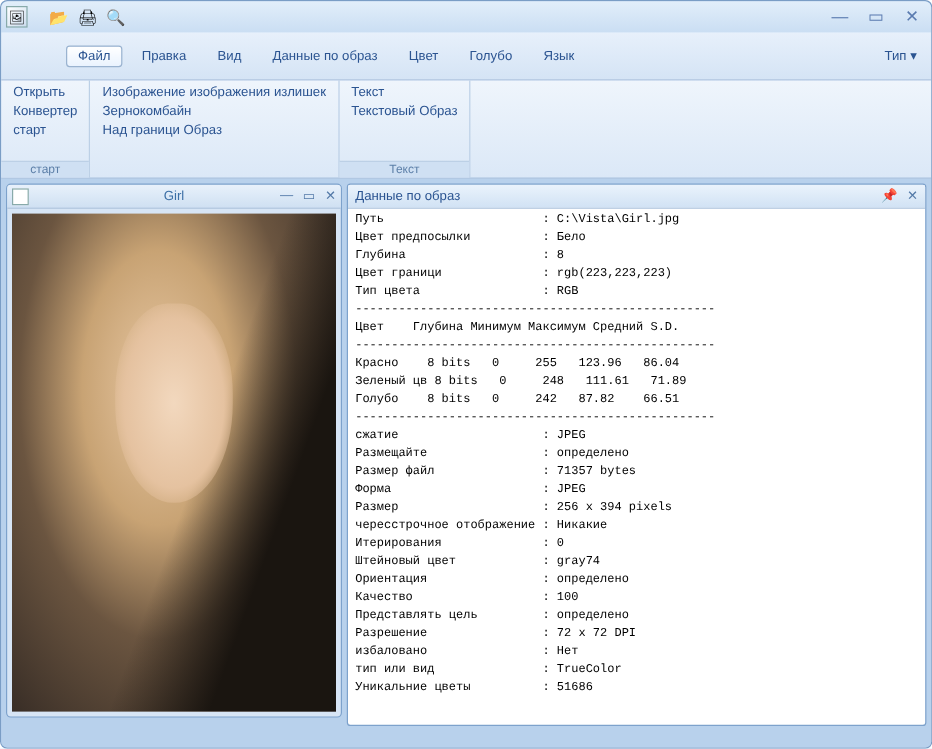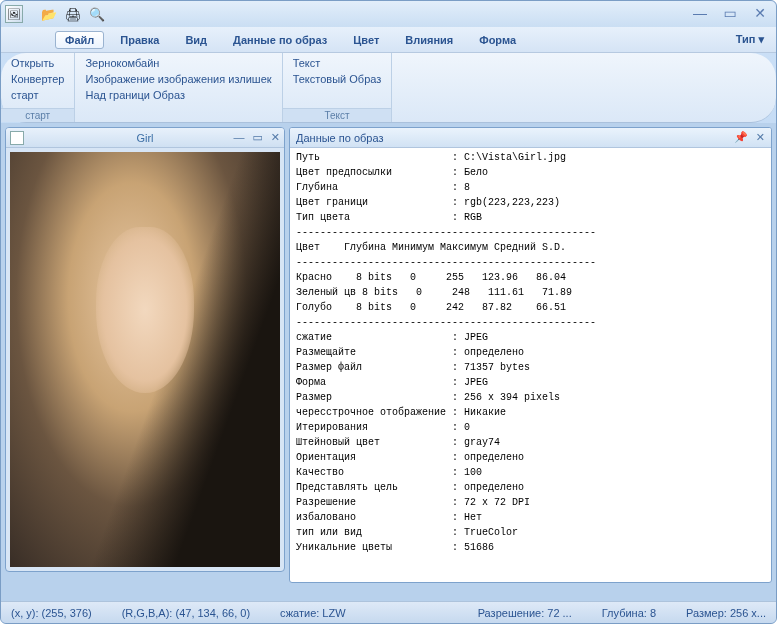--- a/index.html
+++ b/index.html
@@ -5,25 +5,25 @@
 * { box-sizing: border-box; margin: 0; padding: 0; }
 body { font-family: Tahoma, Arial, sans-serif; font-size: 11px; background: #fff; overflow: hidden; width: 777px; height: 624px; }
 .window { width: 777px; height: 624px; background: linear-gradient(to bottom, #cde1f7, #a8c8ec); border: 1px solid #7a9dc5; border-radius: 6px; display: flex; flex-direction: column; overflow: hidden; }
 .titlebar { height: 26px; background: linear-gradient(to bottom, #e2eefa, #cadef3); border-radius: 6px 6px 0 0; display: flex; align-items: center; position: relative; padding: 0 4px; }
 .app-icon { width: 18px; height: 18px; border: 1px solid #8aa; background: linear-gradient(135deg,#fff,#cde); margin-right: 6px; display:flex; align-items:center; justify-content:center; }
 .title-text { color: #3b6ea5; font-size: 12px; position: absolute; left: 50%; transform: translateX(-50%); margin-top: 44px; }
 .quick-access { display: flex; gap: 4px; margin-left: 10px; }
 .qa-btn { width: 20px; height: 18px; display: flex; align-items: center; justify-content: center; cursor: pointer; font-size: 13px; }
 .sys-btns { position: absolute; right: 8px; top: 4px; display: flex; gap: 14px; color: #5a7bb0; font-size: 14px; }
 .sys-btn { cursor: pointer; width: 16px; text-align: center; }
-.menubar { height: 26px; background: linear-gradient(to bottom, #e7f0fb, #d5e4f5); display: flex; align-items: center; gap: 6px; padding: 0 8px 0 54px; border-bottom: 1px solid #b6c9e0; position: relative; font-weight: bold; }
+.menubar { height: 40px; background: linear-gradient(to bottom, #e7f0fb, #d5e4f5); display: flex; align-items: center; gap: 6px; padding: 0 8px 0 54px; border-bottom: 1px solid #b6c9e0; position: relative; }
 .menu-item { color: #2b5491; padding: 3px 10px; cursor: pointer; border-radius: 3px; }
 .menu-item.active { background: linear-gradient(to bottom,#fff,#eaf3fe); border: 1px solid #9ab3d0; padding: 2px 9px; }
 .menu-right { position: absolute; right: 6px; color: #2b5491; cursor: pointer; padding: 3px 6px; }
-.ribbon { height: 70px; background: linear-gradient(to bottom, #eff5fc, #dbe8f7); display: flex; border-bottom: 1px solid #aac1dc; border-radius: 25px; }
+.ribbon { height: 82px; background: linear-gradient(to bottom, #eff5fc, #dbe8f7); display: flex; border-bottom: 1px solid #aac1dc; }
 .ribbon-group { border-right: 1px solid #bcd0e6; display: flex; flex-direction: column; padding: 3px 8px 0 8px; position: relative; }
 .ribbon-group .items { flex: 1; display: flex; flex-direction: column; gap: 2px; }
 .ribbon-item { color: #2b5491; padding: 1px 2px; cursor: pointer; white-space: nowrap; }
 .ribbon-label { text-align: center; color: #5c7fa8; font-size: 10px; background: #cfe0f3; border-top: 1px solid #bcd0e6; margin: 0 -8px; padding: 1px 0; }
 .workarea { flex: 1; background: #b8d1ec; display: flex; padding: 4px 4px 18px 4px; gap: 4px; overflow: hidden; }
 .childwin { background: #d7e5f5; border: 1px solid #7da2cc; width: 280px; height: 445px; display: flex; flex-direction: column; border-radius: 4px; overflow: hidden; }
 .childwin-title { height: 20px; background: linear-gradient(to bottom, #e8f1fb, #cfe0f2); display: flex; align-items: center; padding: 0 4px; position: relative; border-bottom: 1px solid #b0c5de; }
 .childwin-title .ctext { position: absolute; left: 50%; transform: translateX(-50%); color: #3b6ea5; }
 .childwin-title .cicon { width: 14px; height: 14px; border: 1px solid #8aa; background: #fff; }
 .childwin-sys { position: absolute; right: 4px; display: flex; gap: 8px; color: #547aa8; font-size: 11px; }
@@ -58,38 +58,38 @@
       <span class="sys-btn">✕</span>
     </div>
   </div>
 
   <div class="menubar">
     <span class="menu-item active">Файл</span>
     <span class="menu-item">Правка</span>
     <span class="menu-item">Вид</span>
     <span class="menu-item">Данные по образ</span>
     <span class="menu-item">Цвет</span>
-    <span class="menu-item">Влияния</span>
-    <span class="menu-item">Форма</span>
+    <span class="menu-item">Голубо</span>
+    <span class="menu-item">Язык</span>
     <span class="menu-right">Тип ▾</span>
   </div>
 
   <div class="ribbon" id="ribbon">
       <div class="ribbon-group">
         <div class="items">
           <span class="ribbon-item">Открыть</span>
           <span class="ribbon-item">Конвертер</span>
           <span class="ribbon-item">старт</span>
         </div>
         <div class="ribbon-label">старт</div>
       </div>
       <div class="ribbon-group">
         <div class="items">
+          <span class="ribbon-item">Изображение изображения излишек</span>
           <span class="ribbon-item">Зернокомбайн</span>
-          <span class="ribbon-item">Изображение изображения излишек</span>
           <span class="ribbon-item">Над граници Образ</span>
         </div>
       </div>
       <div class="ribbon-group">
         <div class="items">
           <span class="ribbon-item">Текст</span>
           <span class="ribbon-item">Текстовый Образ</span>
         </div>
         <div class="ribbon-label">Текст</div>
       </div>
@@ -143,22 +143,13 @@
 Качество                  : 100
 Представлять цель         : определено
 Разрешение                : 72 x 72 DPI
 избаловано                : Нет
 тип или вид               : TrueColor
 Уникальние цветы          : 51686
 </div>
     </div>
   </div>
 
-  <div class="statusbar">
-    <span>(x, y): (255, 376)</span>
-    <span>(R,G,B,A): (47, 134, 66, 0)</span>
-    <span>сжатие: LZW</span>
-    <span class="spacer"></span>
-    <span>Разрешение: 72 ...</span>
-    <span>Глубина: 8</span>
-    <span>Размер: 256 x...</span>
-  </div>
 </div>
 
 </body></html>

